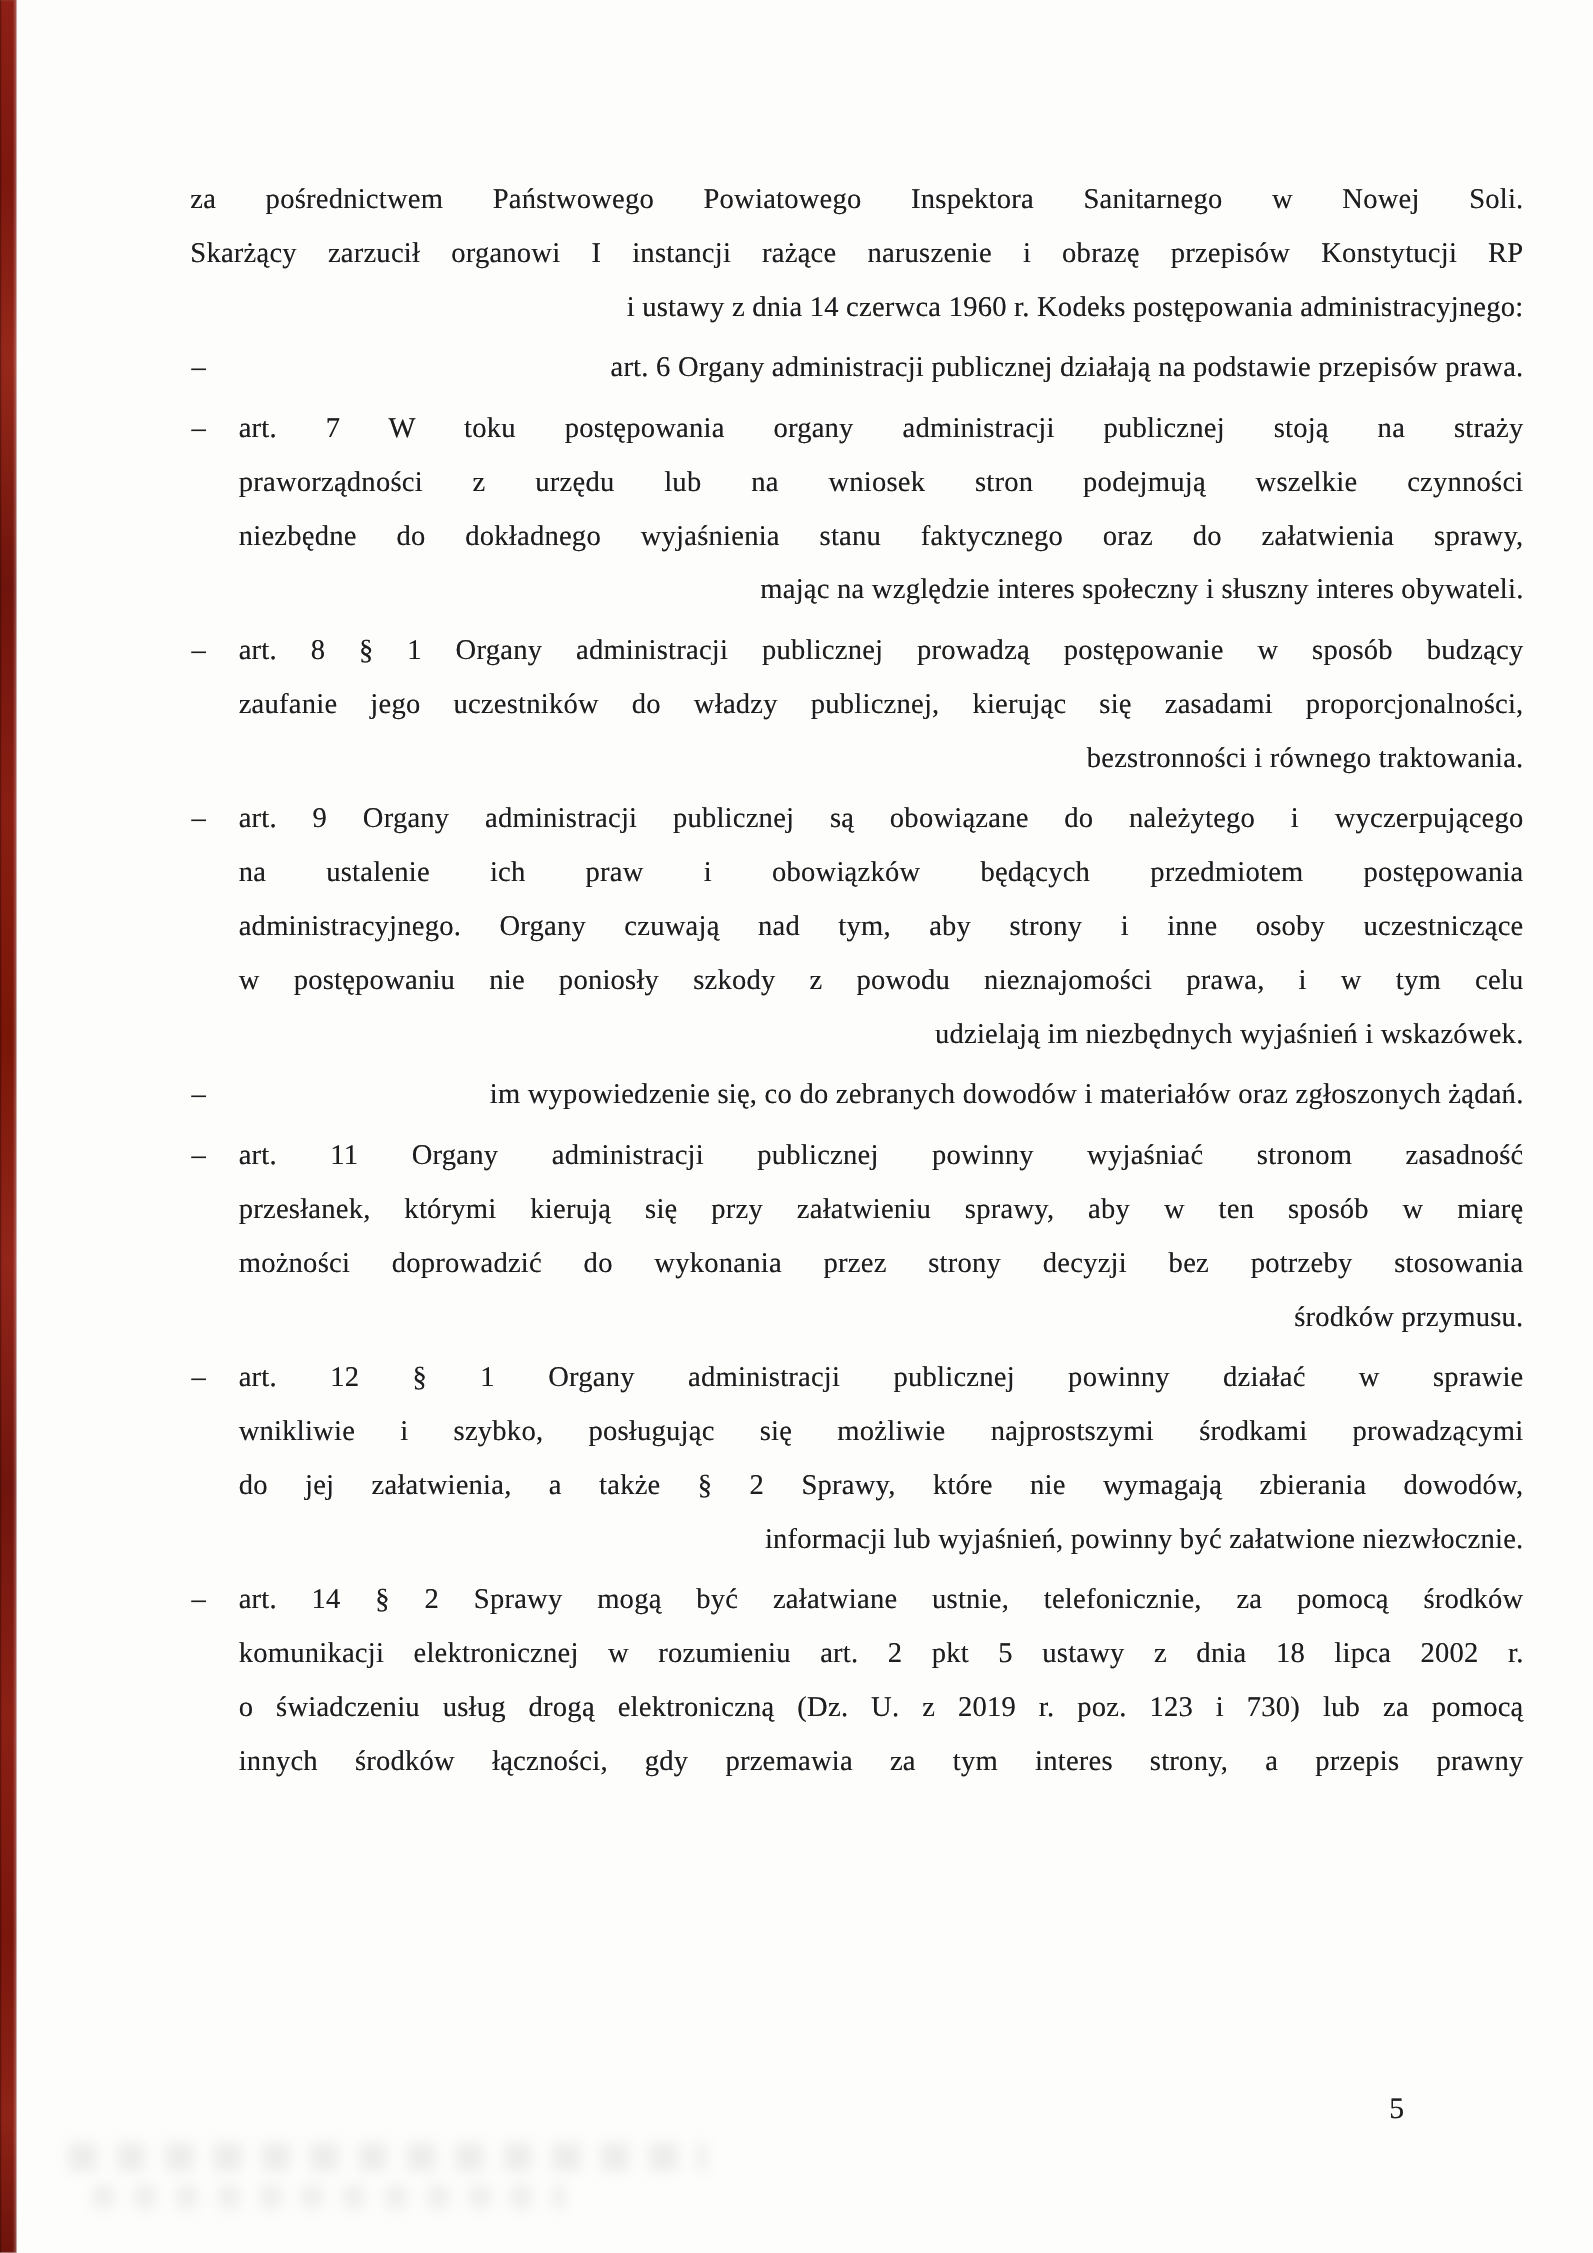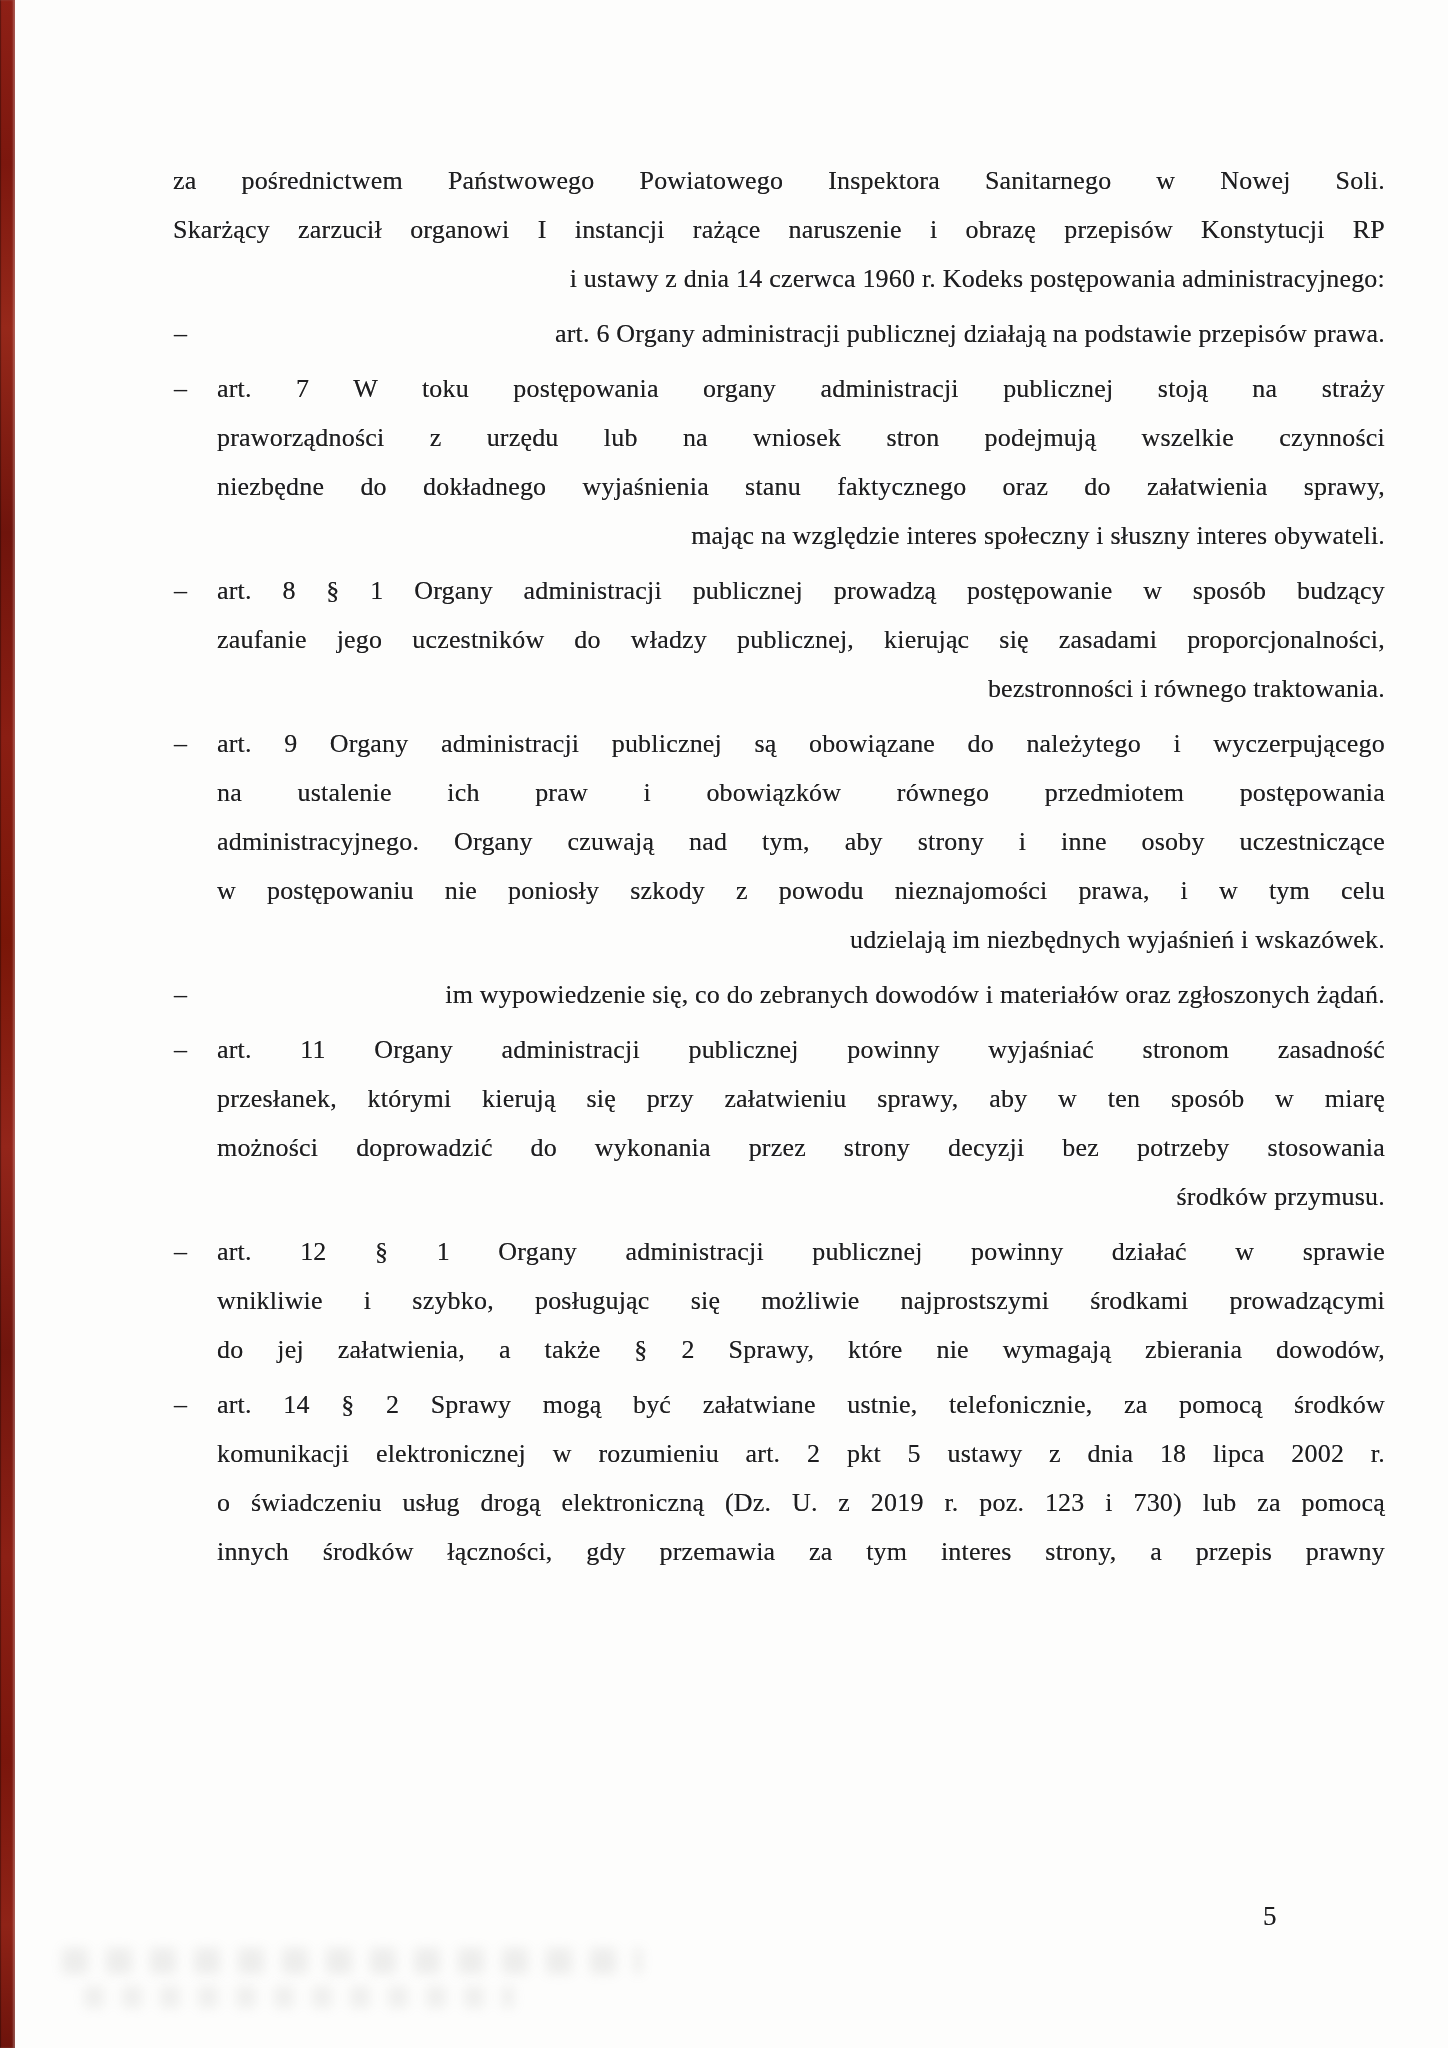--- a/index.html
+++ b/index.html
@@ -82,41 +82,42 @@
       </div>
       <div class="item">
         <span class="marker">–</span>
         <div class="line just">art. 8 § 1 Organy administracji publicznej prowadzą postępowanie w sposób budzący</div>
         <div class="line just">zaufanie jego uczestników do władzy publicznej, kierując się zasadami proporcjonalności,</div>
         <div class="line">bezstronności i równego traktowania.</div>
       </div>
       <div class="item">
         <span class="marker">–</span>
         <div class="line just">art. 9 Organy administracji publicznej są obowiązane do należytego i wyczerpującego</div>
-        <div class="line just">na ustalenie ich praw i obowiązków równego przedmiotem postępowania</div>
+        <div class="line just">na ustalenie ich praw i obowiązków będących przedmiotem postępowania</div>
         <div class="line just">administracyjnego. Organy czuwają nad tym, aby strony i inne osoby uczestniczące</div>
         <div class="line just">w postępowaniu nie poniosły szkody z powodu nieznajomości prawa, i w tym celu</div>
         <div class="line">udzielają im niezbędnych wyjaśnień i wskazówek.</div>
       </div>
       <div class="item">
         <span class="marker">–</span>
         <div class="line">im wypowiedzenie się, co do zebranych dowodów i materiałów oraz zgłoszonych żądań.</div>
       </div>
       <div class="item">
         <span class="marker">–</span>
         <div class="line just">art. 11 Organy administracji publicznej powinny wyjaśniać stronom zasadność</div>
         <div class="line just">przesłanek, którymi kierują się przy załatwieniu sprawy, aby w ten sposób w miarę</div>
         <div class="line just">możności doprowadzić do wykonania przez strony decyzji bez potrzeby stosowania</div>
         <div class="line">środków przymusu.</div>
       </div>
       <div class="item">
         <span class="marker">–</span>
         <div class="line just">art. 12 § 1 Organy administracji publicznej powinny działać w sprawie</div>
         <div class="line just">wnikliwie i szybko, posługując się możliwie najprostszymi środkami prowadzącymi</div>
         <div class="line just">do jej załatwienia, a także § 2 Sprawy, które nie wymagają zbierania dowodów,</div>
+        <div class="line">informacji lub wyjaśnień, powinny być załatwione niezwłocznie.</div>
       </div>
       <div class="item">
         <span class="marker">–</span>
         <div class="line just">art. 14 § 2 Sprawy mogą być załatwiane ustnie, telefonicznie, za pomocą środków</div>
         <div class="line just">komunikacji elektronicznej w rozumieniu art. 2 pkt 5 ustawy z dnia 18 lipca 2002 r.</div>
         <div class="line just">o świadczeniu usług drogą elektroniczną (Dz. U. z 2019 r. poz. 123 i 730) lub za pomocą</div>
         <div class="line just">innych środków łączności, gdy przemawia za tym interes strony, a przepis prawny</div>
       </div>
     </div>
 </div>

